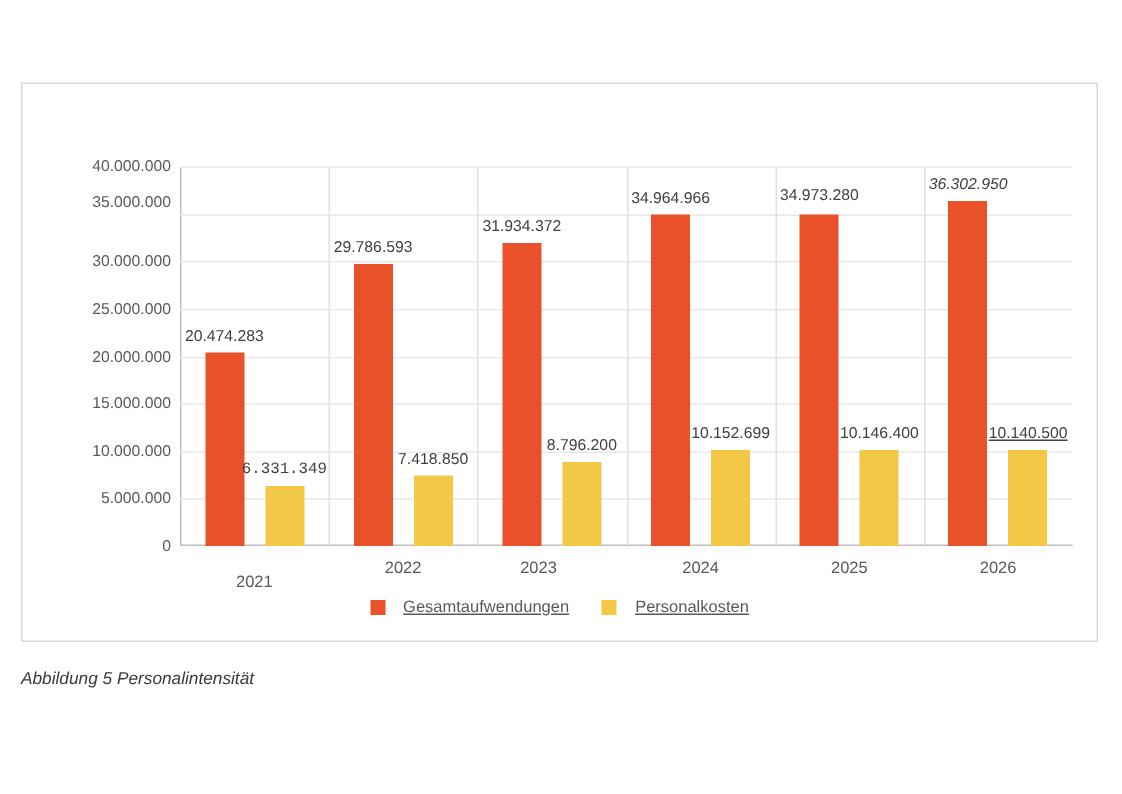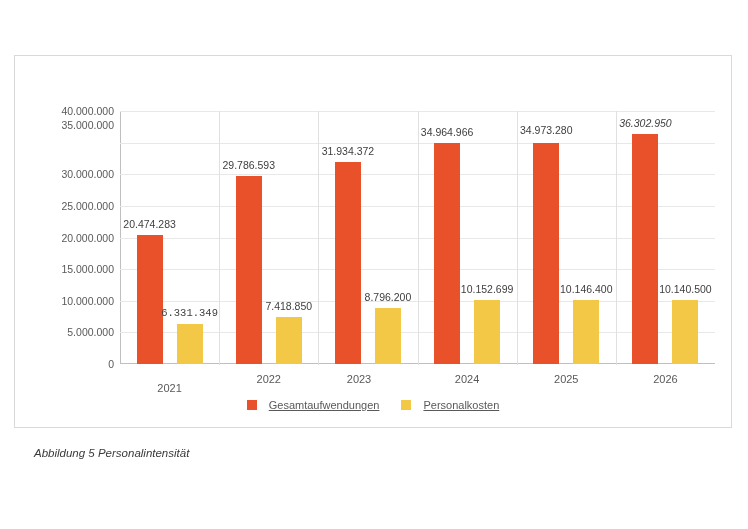--- a/index.html
+++ b/index.html
@@ -150,21 +150,20 @@
     display: inline-block;
   }
 
   .caption {
     position: absolute;
     left: 14px;
     top: 447px;
     font-size: 11.5px;
     font-style: italic;
     color: #3a3a3a;
-    margin-left: 20px;
   }
 </style>
 </head>
 <body>
 
 <div class="page">
 
   <div class="chart-card">
 
 
@@ -182,21 +181,21 @@
           <div class="gridline" style="top: 0px;"></div>
         </div>
       <div id="yticks">
           <div class="ytick" style="top: 253px;">0</div>
           <div class="ytick" style="top: 221.375px;">5.000.000</div>
           <div class="ytick" style="top: 189.75px;">10.000.000</div>
           <div class="ytick" style="top: 158.125px;">15.000.000</div>
           <div class="ytick" style="top: 126.5px;">20.000.000</div>
           <div class="ytick" style="top: 94.875px;">25.000.000</div>
           <div class="ytick" style="top: 63.25px;">30.000.000</div>
-          <div class="ytick" style="top: 14px;">35.000.000</div>
+          <div class="ytick" style="top: 24px;">35.000.000</div>
           <div class="ytick" style="top: 0px;">40.000.000</div>
         </div>
       <div id="catseps">
           <div class="catsep" style="left: 99.1667px;"></div>
           <div class="catsep" style="left: 198.333px;"></div>
           <div class="catsep" style="left: 297.5px;"></div>
           <div class="catsep" style="left: 396.667px;"></div>
           <div class="catsep" style="left: 495.833px;"></div>
         </div>
       <div id="groups">
@@ -216,21 +215,21 @@
           <div class="bar-label" style="left: 327.083px; top: 14.8466px;">34.964.966</div>
           <div class="bar series1" style="left: 354.083px; width: 26px; height: 64.2158px; background: rgb(242, 200, 70);"></div>
           <div class="bar-label" style="left: 367.083px; top: 171.784px;">10.152.699</div>
           <div class="bar series0" style="left: 413.25px; width: 26px; height: 221.206px; background: rgb(232, 81, 42);"></div>
           <div class="bar-label" style="left: 426.25px; top: 13px; text-align: right;">34.973.280</div>
           <div class="bar series1" style="left: 453.25px; width: 26px; height: 64.176px; background: rgb(242, 200, 70);"></div>
           <div class="bar-label" style="left: 466.25px; top: 171.824px;">10.146.400</div>
           <div class="bar series0" style="left: 512.417px; width: 26px; height: 229.616px; background: rgb(232, 81, 42);"></div>
           <div class="bar-label" style="left: 525.417px; top: 6.38384px; font-style: italic;">36.302.950</div>
           <div class="bar series1" style="left: 552.417px; width: 26px; height: 64.1387px; background: rgb(242, 200, 70);"></div>
-          <div class="bar-label" style="left: 565.417px; top: 171.861px;">10.140.500</div>
+          <div class="bar-label" style="left: 565.417px; top: 171.861px; text-decoration: underline;">10.140.500</div>
         </div>
       <div id="xticks">
           <div class="xtick" style="left: 49.5833px; margin-top: 18px;">2021</div>
           <div class="xtick" style="left: 148.75px;">2022</div>
           <div class="xtick" style="left: 239px;">2023</div>
           <div class="xtick" style="left: 347.083px;">2024</div>
           <div class="xtick" style="left: 446.25px;">2025</div>
           <div class="xtick" style="left: 545.417px;">2026</div>
         </div>
     </div>

